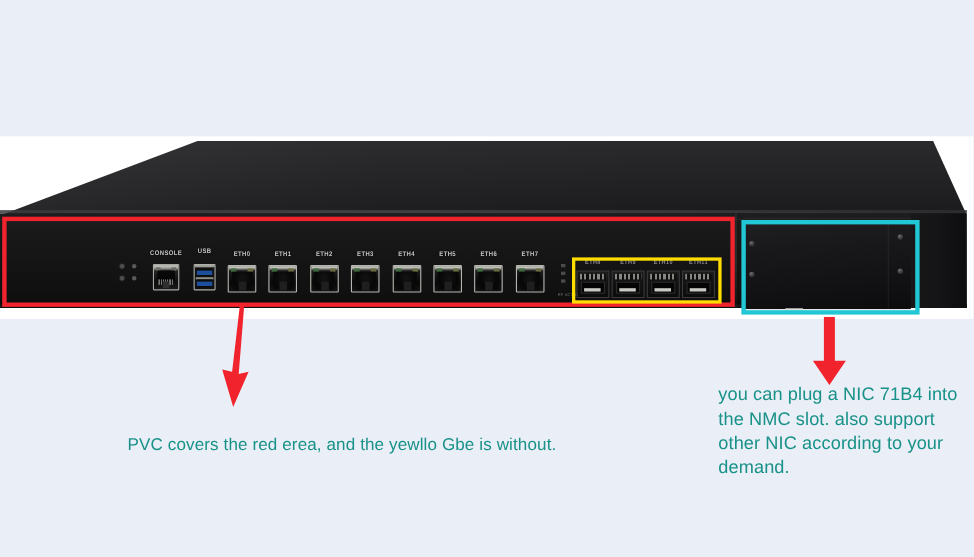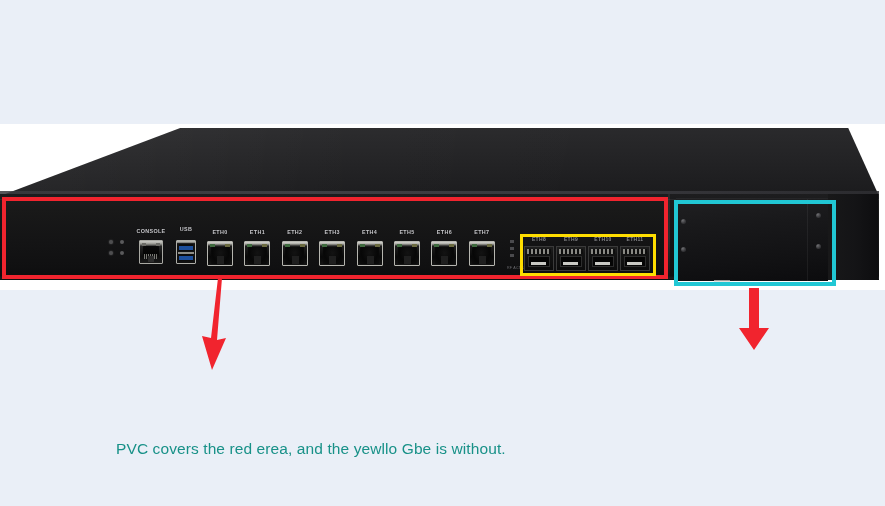--- a/index.html
+++ b/index.html
@@ -365,21 +365,20 @@
     color: #189188;
     font-family: "Liberation Sans", sans-serif;
     font-weight: 400;
   }
   .caption-left {
     left: 116px;
     top: 396px;
     font-size: 15.5px;
     white-space: nowrap;
     letter-spacing: .1px;
-    margin-top: 44px;
   }
   .caption-right {
     left: 653px;
     top: 348px;
     width: 230px;
     font-size: 16.5px;
     line-height: 22px;
     letter-spacing: .1px;
   }
 </style>
@@ -543,14 +542,15 @@
   <svg class="arrow" style="left:186px; top:278px;" width="52" height="92" viewBox="0 0 52 92">
     <polygon points="36,0 31,62 40,60 26,92 16,58 25,60 32,0" fill="#f1242e"></polygon>
   </svg>
 
   <svg class="arrow" style="left:733px; top:288px;" width="42" height="62" viewBox="0 0 42 62">
     <polygon points="16,0 26,0 26,40 36,40 21,62 6,40 16,40" fill="#f1242e"></polygon>
   </svg>
 
   <div class="caption caption-left">PVC covers the red erea, and the yewllo Gbe is without.</div>
 
+  <div class="caption caption-right">you can plug a NIC 71B4 into the NMC slot. also support other NIC according to your demand.</div>
 
 </div>
 
 </body></html>

